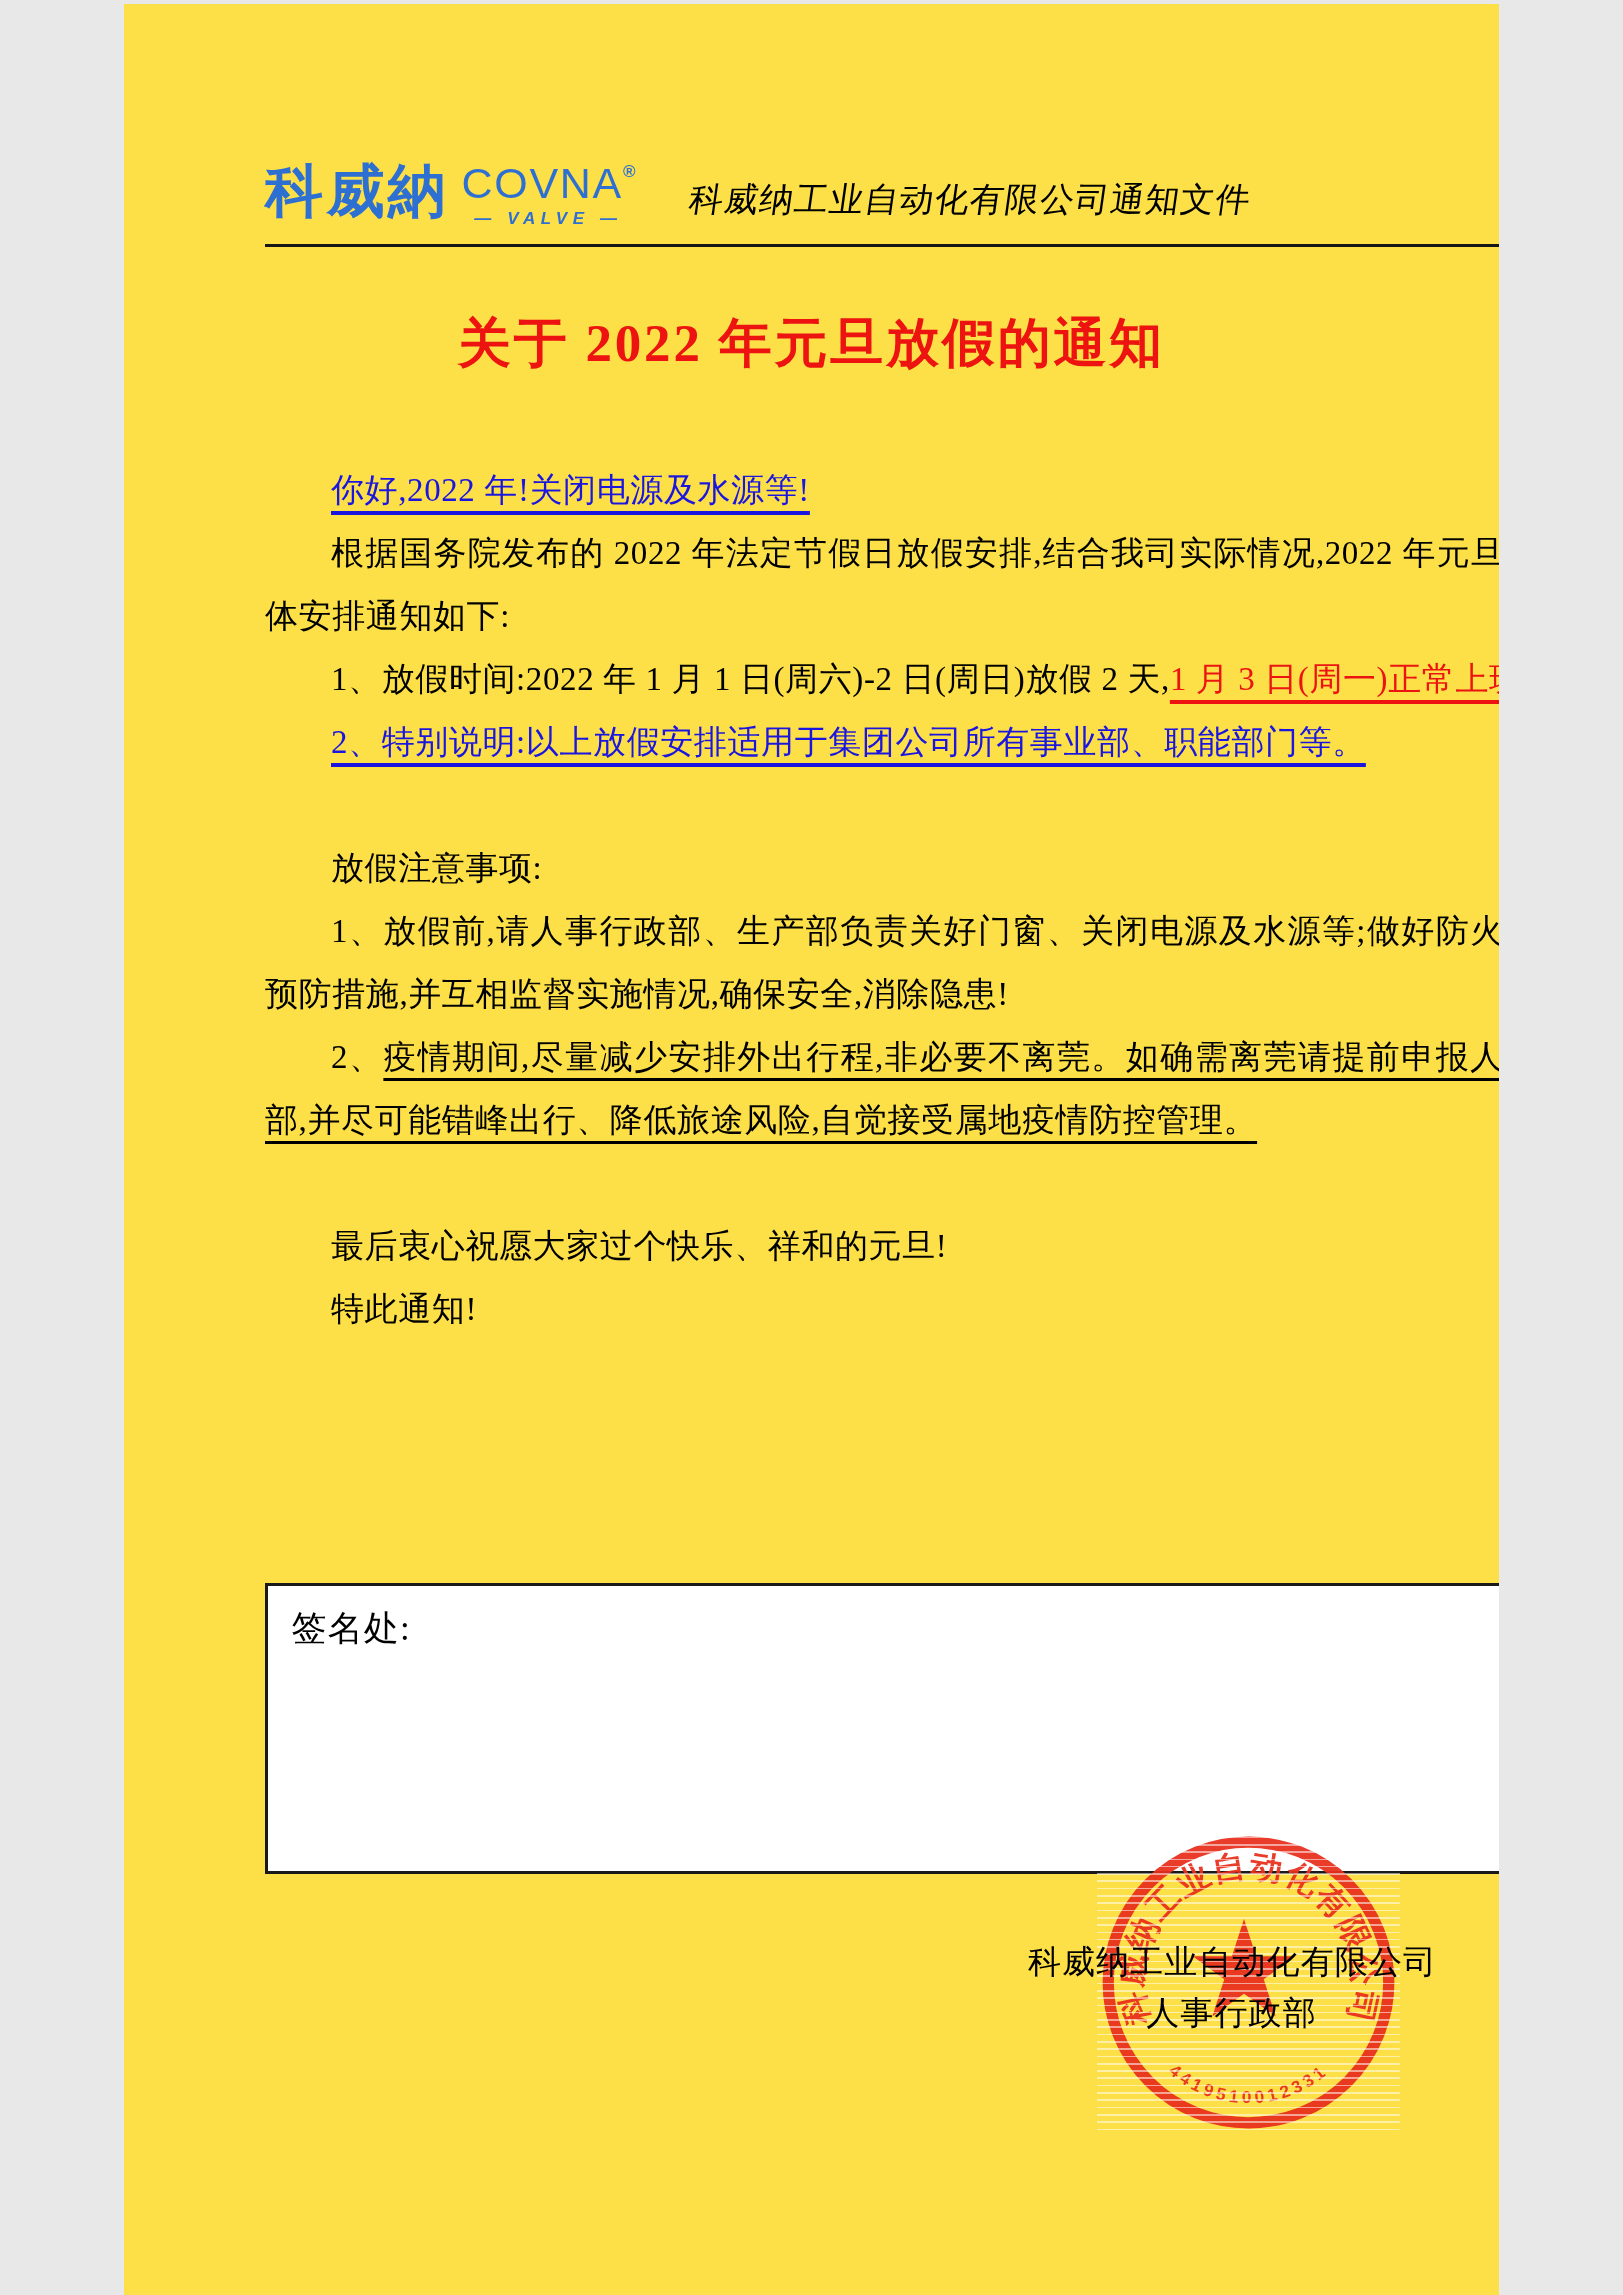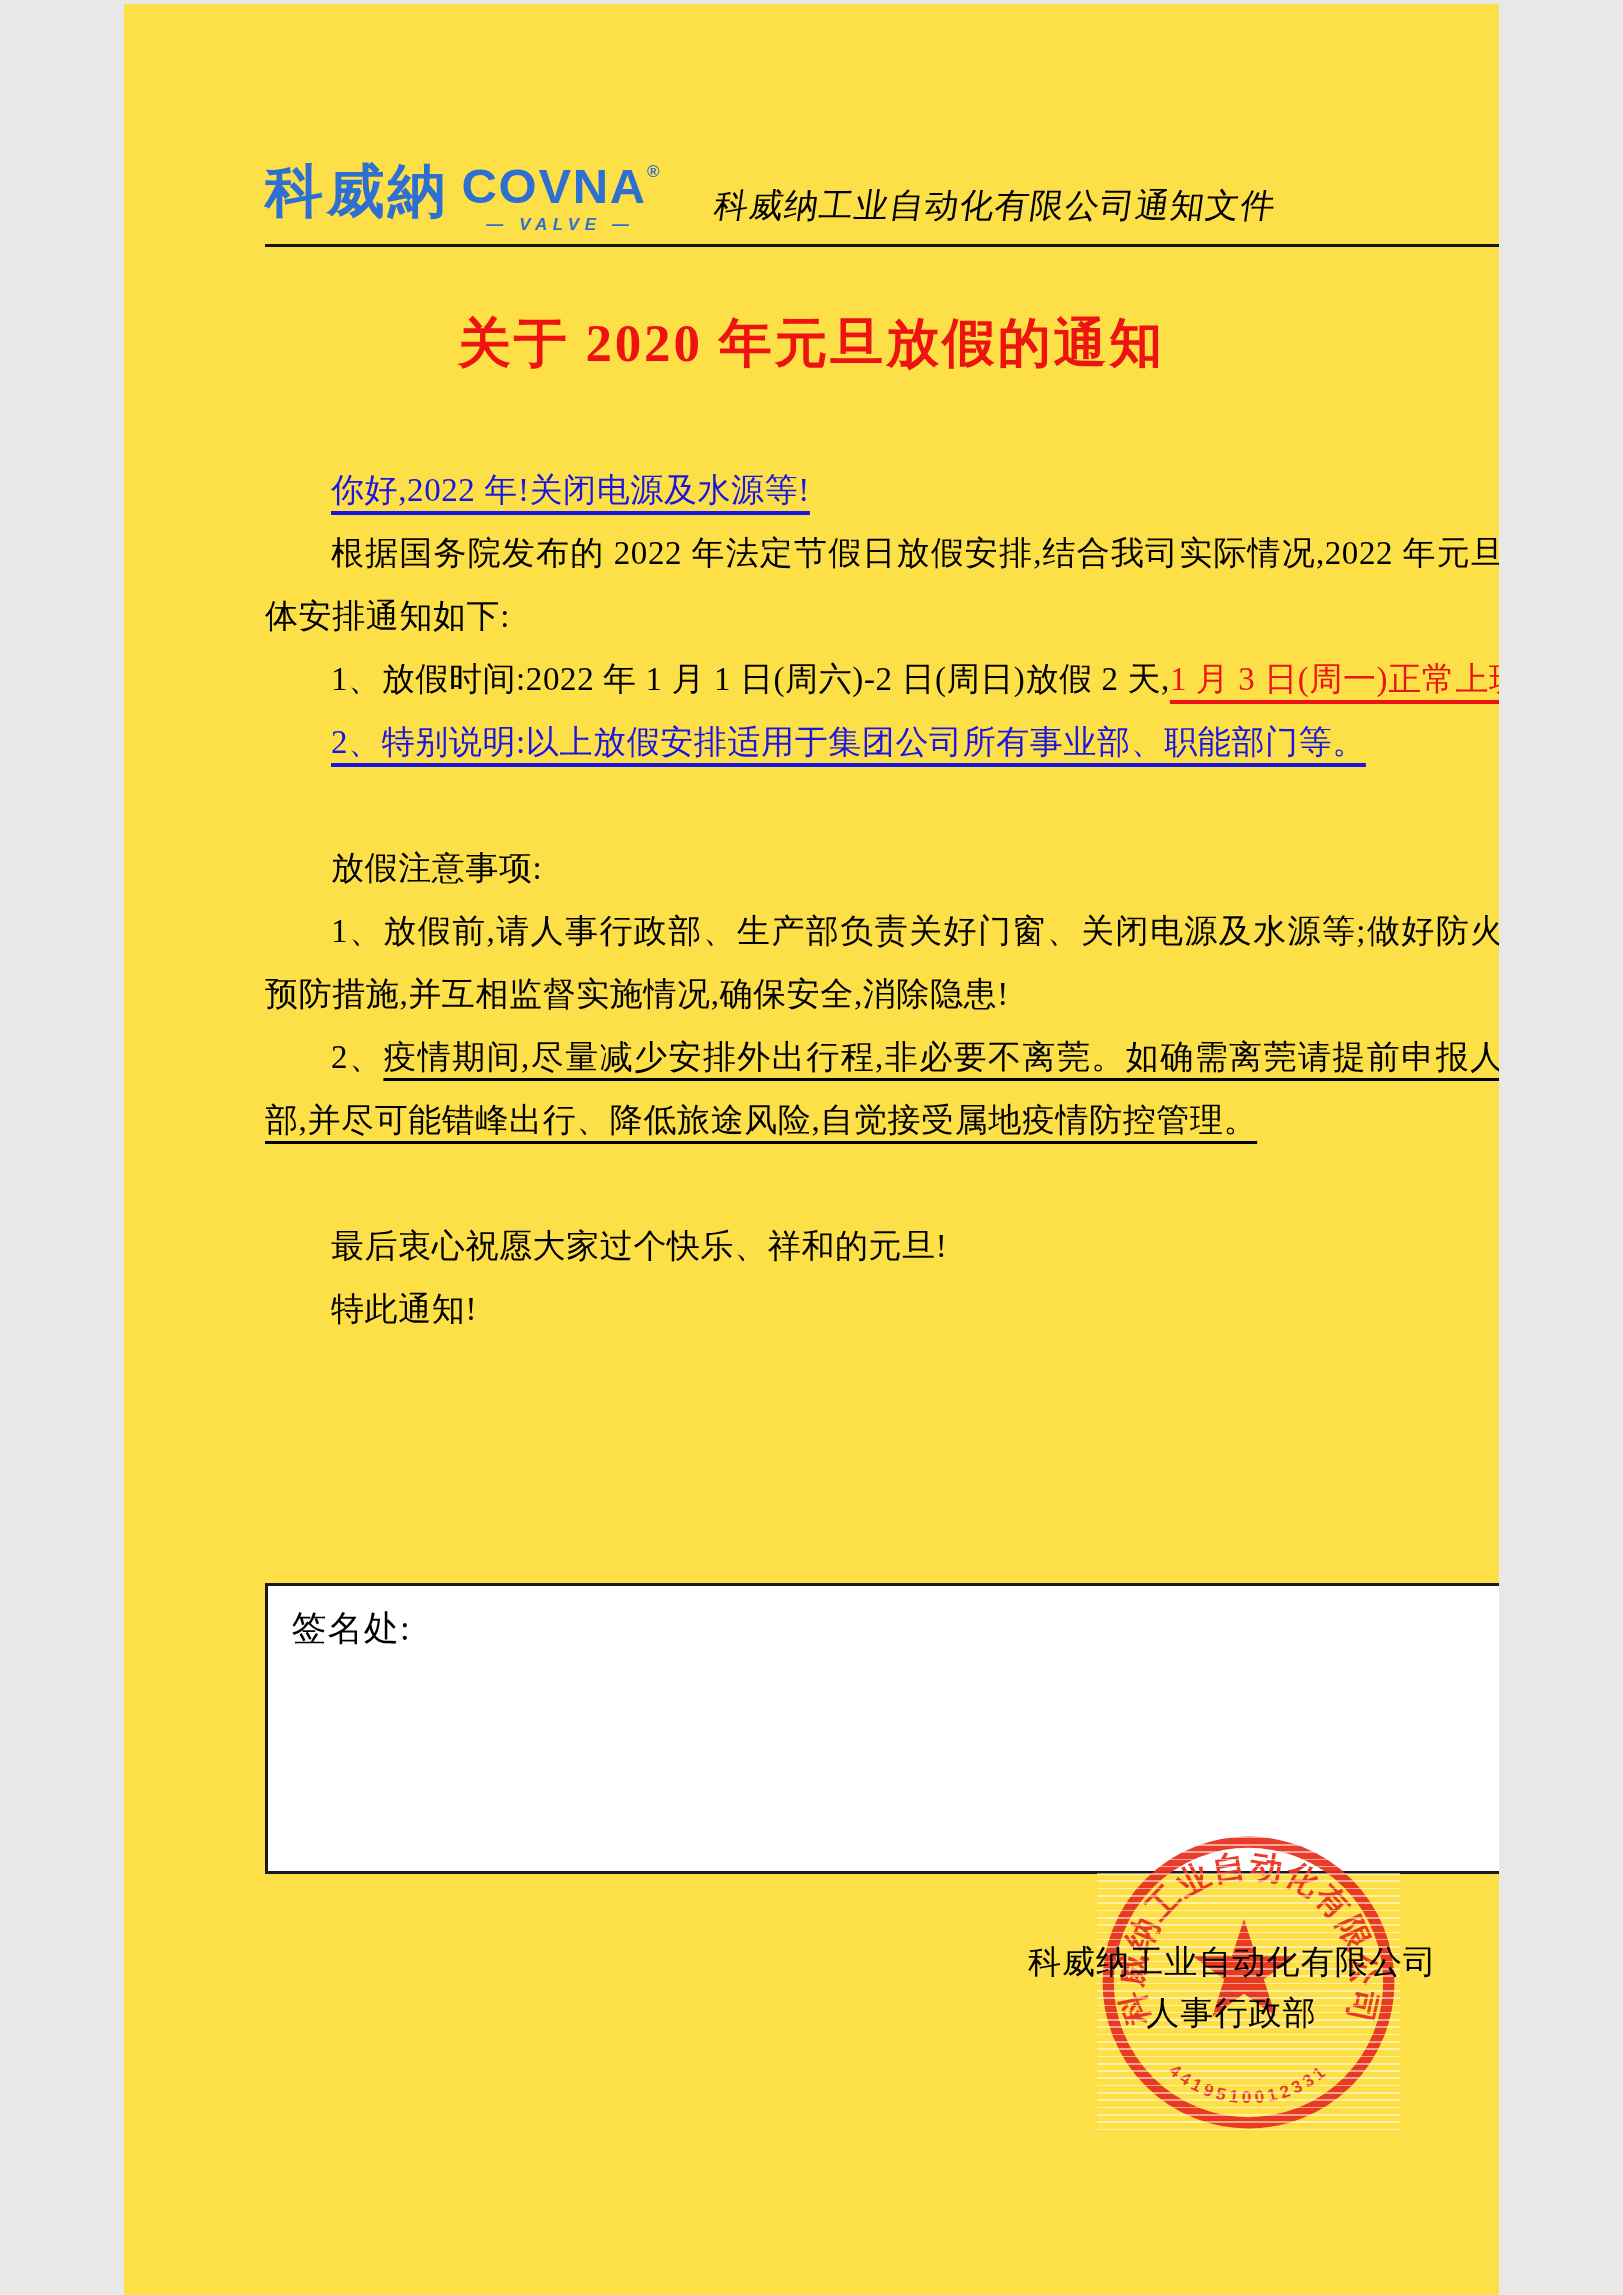--- a/index.html
+++ b/index.html
@@ -13,21 +13,21 @@
   
   .header { position:absolute; left:141px; top:158px; width:1340px;
             display:flex; align-items:flex-end; gap:54px; }
   .logo-block { display:flex; align-items:flex-start; gap:12.3px;
                 color:#2e6fd2; line-height:1; white-space:nowrap; }
   .logo-zh { font-size:58px; font-weight:bold; letter-spacing:3.4px;
              font-family:"Liberation Sans","DejaVu Sans",sans-serif; }
   .logo-en { display:flex; flex-direction:column; align-items:center;
              font-family:"Liberation Sans","DejaVu Sans",sans-serif; }
   .logo-covna-row { display:flex; align-items:flex-start; }
-  .logo-covna { font-size:49px; font-weight:700; letter-spacing:1.7px; }
+  .logo-covna { font-size:43px; font-weight:400; letter-spacing:1.7px; }
   .logo-reg { font-size:17px; font-weight:bold; margin-top:1.1px; }
   .logo-valve { font-size:17px; font-weight:bold; letter-spacing:5.6px; margin-top:4.5px;font-style:italic; }
   .doc-label { font-size:34px; letter-spacing:1.1px; transform:skewX(-8deg);
                padding-bottom:3.4px; white-space:nowrap; }
   .header-rule { position:absolute; left:141px; top:240px; width:1342px;
                  border-top:3.4px solid #161616; }
 
   
   .title { position:absolute; left:0; top:304px; width:100%; text-align:center;
            color:#ec1310; font-size:53px; font-weight:bold; letter-spacing:2.8px; }
@@ -80,21 +80,21 @@
           <span class="logo-covna">COVNA</span>
           <span class="logo-reg">®</span>
         </span>
         <span class="logo-valve">— VALVE —</span>
       </span>
     </div>
     <div class="doc-label">科威纳工业自动化有限公司通知文件</div>
   </div>
   <div class="header-rule"></div>
 
-  <div class="title">关于 2020 年元旦放假的通知</div>
+  <div class="title">关于 2022 年元旦放假的通知</div>
 
   <div class="content">
     <p><span class="u-blue">你好,2022 年!关闭电源及水源等! </span></p>
     <p>根据国务院发布的 2022 年法定节假日放假安排,结合我司实际情况,2022 年元旦放假具体安排通知如下:</p>
     <p><span>1、放假时间:2022 年 1 月 1 日(周六)-2 日(周日)放假 2 天,</span><span class="u-red">1 月 3 日(周一)正常上班</span><span>;</span></p>
     <p><span class="u-blue">2、特别说明:以上放假安排适用于集团公司所有事业部、职能部门等。 </span></p>
     <p class="sp-above">放假注意事项:</p>
     <p>1、放假前,请人事行政部、生产部负责关好门窗、关闭电源及水源等;做好防火防盗的预防措施,并互相监督实施情况,确保安全,消除隐患!</p>
     <p><span>2、</span><span class="u-black">疫情期间,尽量减少安排外出行程,非必要不离莞。如确需离莞请提前申报人事行政部,并尽可能错峰出行、降低旅途风险,自觉接受属地疫情防控管理。</span></p>
     <p class="sp-above">最后衷心祝愿大家过个快乐、祥和的元旦!</p>

